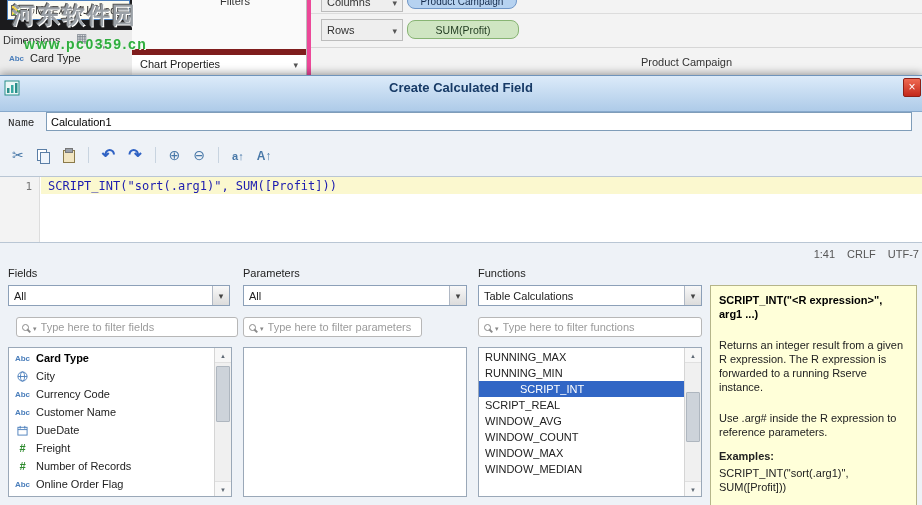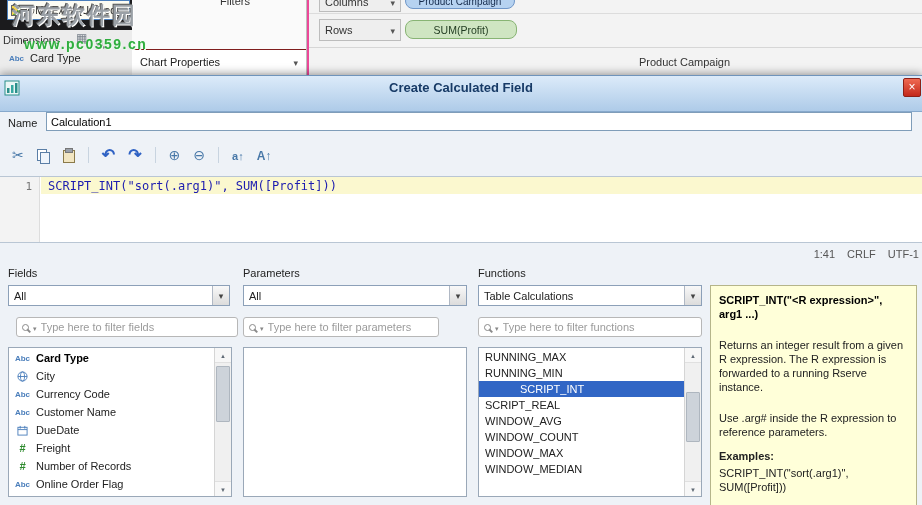--- a/index.html
+++ b/index.html
@@ -15,25 +15,25 @@
   .dim-label { position:absolute; left:3px; top:34px; color:#333; }
   .hdr-grid { position:absolute; left:76px; top:31px; color:#7a828c; font-size:12px; }
   .hdr-grid::before { content:"▦"; }
   .hdr-mag { position:absolute; left:96px; top:36px; }
   .mag { display:inline-block; width:7px; height:7px; border:1.5px solid #8a8a8a; border-radius:50%; position:relative; }
   .mag::after { content:""; position:absolute; width:4px; height:1.5px; background:#8a8a8a; transform:rotate(45deg); right:-3px; bottom:-2px; }
   .bg-dim-row { position:absolute; left:8px; top:52px; display:flex; align-items:center; gap:5px; }
 
   .bg-mid { position:absolute; left:132px; top:0; width:175px; height:75px; background:#fafafa; border-right:1px solid #bebebe; overflow:hidden; }
   .filters-cut { position:absolute; left:88px; top:-5px; color:#333; }
-  .chart-props { position:absolute; left:0; right:0; top:49px; height:24px; border-top:1px solid #7f1d1d; display:flex; align-items:center; padding:0 8px; background:#fff; }
+  .chart-props { position:absolute; left:0; right:0; top:49px; height:24px; border-top:6px solid #7f1d1d; display:flex; align-items:center; padding:0 8px; background:#fff; }
   .chart-props .lbl { flex:1; }
   .chev::before { content:"▾"; color:#555; font-size:9px; }
 
-  .bg-shelves { position:absolute; left:307px; top:0; right:0; height:75px; background:#f3f3f3; border-left:2px solid #ec4899; overflow:hidden; }
+  .bg-shelves { position:absolute; left:307px; top:0; right:0; height:75px; background:#f3f3f3; border-left:4px solid #ec4899; overflow:hidden; }
   .shelf-sep1 { position:absolute; left:0; right:0; top:13px; height:1px; background:#dcdcdc; }
   .shelf-sep2 { position:absolute; left:0; right:0; top:47px; height:1px; background:#d6d6d6; }
   .shelf-box { position:absolute; width:82px; background:#eeeeee; border:1px solid #bcbcbc; display:flex; align-items:center; padding:0 5px; gap:4px; }
   .shelf-box .lbl { flex:1; color:#333; }
   .cols-box { left:10px; top:-9px; height:21px; }
   .rows-box { left:10px; top:19px; height:22px; }
   .pill { position:absolute; display:flex; align-items:center; justify-content:center; font-size:10px; border-radius:8px; white-space:nowrap; overflow:hidden; }
   .pill-blue { left:96px; top:-7px; width:110px; height:16px; background:#b6d2f0; border:1px solid #7097c8; color:#13294a; }
   .pill-green { left:96px; top:20px; width:112px; height:19px; background:#cfe5c2; border:1px solid #88b474; color:#1f3a1f; font-size:10.5px; }
   .view-header { position:absolute; left:330px; top:56px; color:#333; }
@@ -42,21 +42,21 @@
   .wm-url { position:absolute; left:24px; top:36px; font-size:14px; font-weight:bold; letter-spacing:1.5px; color:#2fae3e; text-shadow:1px 1px 0 #eaffea; white-space:nowrap; }
 
   
   .dialog { position:absolute; left:0; top:75px; width:922px; height:430px; background:#eef2f7; border-top:1px solid #6f94bb; box-shadow:0 -2px 8px rgba(0,0,0,.35); }
   .dlg-titlebar { position:absolute; left:0; top:0; right:0; height:36px; background:linear-gradient(#dcebfa,#aecbe8); border-bottom:1px solid #87a9cc; }
   .dlg-icon { position:absolute; left:4px; top:4px; }
   .dlg-title { position:absolute; left:0; right:0; top:4px; text-align:center; font-size:13px; font-weight:600; color:#173a66; }
   .dlg-close { position:absolute; right:1px; top:2px; width:18px; height:19px; background:linear-gradient(#ef6a52,#c3281a); border:1px solid #8d1f16; border-radius:2px; color:#fff; text-align:center; line-height:17px; font-size:12px; }
   .dlg-close::before { content:"×"; }
 
-  .name-label { position:absolute; left:8px; top:41px; }
+  .name-label { position:absolute; left:8px; top:41px;font-family:Liberation Mono, monospace; }
   .name-input { position:absolute; left:46px; top:36px; width:866px; height:19px; border:1px solid #7f9db9; font-family:"Liberation Sans",sans-serif; font-size:11px; padding:1px 4px; background:#fff; }
 
   .toolbar { position:absolute; left:12px; top:64px; height:30px; display:flex; align-items:center; gap:13px; }
   .tb { color:#4878a8; font-size:13px; line-height:1; }
   .i-cut::before { content:"✂"; font-size:14px; }
   .i-copy { position:relative; width:13px; height:13px; display:inline-block; }
   .i-copy::before { content:""; position:absolute; left:0; top:0; width:8px; height:10px; border:1px solid #5a7ea6; background:#fff; }
   .i-copy::after { content:""; position:absolute; left:3px; top:3px; width:8px; height:10px; border:1px solid #5a7ea6; background:#eef4fb; }
   .i-paste { position:relative; width:12px; height:14px; display:inline-block; }
   .i-paste::before { content:""; position:absolute; left:0; top:2px; width:10px; height:11px; border:1px solid #8a7a4a; background:#f2e6c2; }
@@ -80,21 +80,21 @@
   .panel-label { position:absolute; top:191px; color:#222; }
   .lab-fields { left:8px; } .lab-params { left:243px; } .lab-funcs { left:478px; }
 
   .combo { position:absolute; top:209px; height:21px; background:#fff; border:1px solid #8ca0b8; display:flex; align-items:center; }
   .combo-text { flex:1; padding:0 5px; white-space:nowrap; overflow:hidden; }
   .combo-btn { width:17px; height:100%; background:linear-gradient(#f8f8f8,#dcdcdc); border-left:1px solid #b0b8c4; display:flex; align-items:center; justify-content:center; }
   .combo-btn::before { content:"▾"; font-size:9px; color:#444; }
   .cb-fields { left:8px; width:222px; } .cb-params { left:243px; width:224px; } .cb-funcs { left:478px; width:224px; }
 
   .filterbox { position:absolute; top:241px; height:20px; border:1px solid #b7b7b7; border-radius:3px; background:#fff; display:flex; align-items:center; padding:0 5px; gap:4px; }
-  .fb-fields { left:8px; width:222px;margin-left:8px; } .fb-params { left:243px; width:196px; } .fb-funcs { left:478px; width:224px;justify-content:space-between; }
+  .fb-fields { left:8px; width:222px;margin-left:8px; } .fb-params { left:243px; width:179px; } .fb-funcs { left:478px; width:224px;justify-content:space-between; }
   .fchev::before { content:"▾"; font-size:7px; color:#888; }
   .filterbox input { flex:1; border:none; outline:none; font-family:"Liberation Sans",sans-serif; font-size:11px; color:#333; min-width:0; background:transparent; }
   .filterbox input::placeholder { color:#9b9b9b; }
 
   .list { position:absolute; top:271px; height:150px; background:#fff; border:1px solid #9aa8b8; overflow:hidden; }
   .ls-fields { left:8px; width:224px; } .ls-params { left:243px; width:224px; } .ls-funcs { left:478px; width:224px; }
   .rows-area { position:absolute; left:0; top:1px; right:17px; bottom:0; overflow:hidden; }
   .rows-full { right:0; }
   .frow { height:18px; display:flex; align-items:center; gap:5px; padding-left:5px; white-space:nowrap; }
   .frow.bold .flabel { font-weight:bold; color:#000; }
@@ -202,21 +202,21 @@
       <div class="active-line"></div>
       <div class="gutter">
         <span class="line-num">1</span>
       </div>
       <div class="code">SCRIPT_INT("sort(.arg1)", SUM([Profit]))</div>
     </div>
 
     <div class="statusbar">
       <span>1:41</span>
       <span>CRLF</span>
-      <span>UTF-1</span>
+      <span>UTF-7</span>
     </div>
 
     <span class="panel-label lab-fields">Fields</span>
     <span class="panel-label lab-params">Parameters</span>
     <span class="panel-label lab-funcs">Functions</span>
 
     <div class="combo cb-fields">
       <span class="combo-text">All</span>
       <span class="combo-btn"></span>
     </div>

